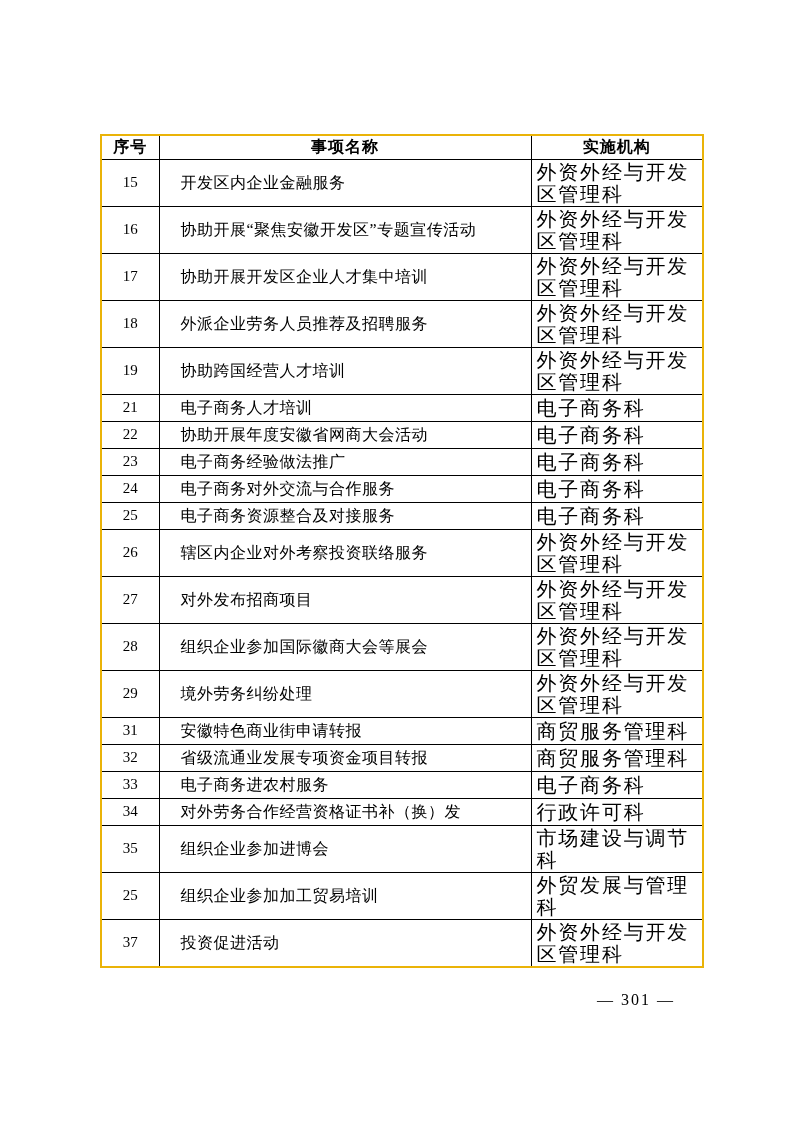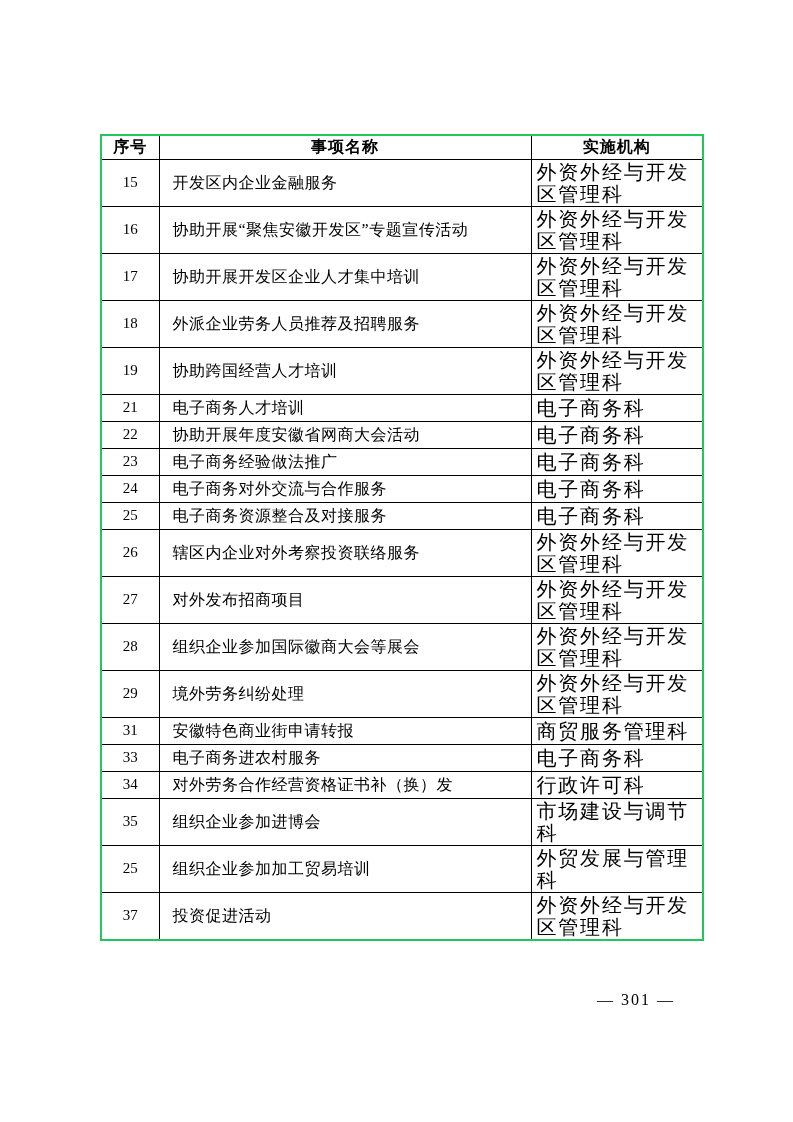--- a/index.html
+++ b/index.html
@@ -13,21 +13,21 @@
     font-family: "Liberation Serif", "DejaVu Serif", serif;
     color: #000000;
     overflow: hidden;
   }
   table.items {
     position: absolute;
     left: 100px;
     top: 134px;
     width: 602px;
     border-collapse: collapse;
-    border: 2px solid #22c55e;
+    border: 2px solid #eab308;
     table-layout: fixed;
   }
   table.items th, table.items td {
     border: 1px solid #000000;
     vertical-align: middle;
   }
   table.items thead tr { height: 24px; }
   table.items th {
     font-weight: bold;
     font-size: 16px;
@@ -38,21 +38,21 @@
   table.items tbody tr { height: 26px; }
   td.c-no {
     text-align: center;
     font-size: 15px;
     font-family: "Liberation Serif", "DejaVu Serif", serif;
     margin-top: 28px;
   }
   td.c-name {
     font-size: 16px;
     line-height: 22px;
-    padding: 2px 6px 2px 13px;
+    padding: 2px 6px 2px 21px;
     letter-spacing: 0.5px;
     margin-top: 34px;
   }
   td.c-agency {
     font-size: 20px;
     line-height: 22px;
     padding: 1px 2px 1px 5px;
     letter-spacing: 1.8px;
     word-break: break-all;
   }
@@ -169,20 +169,25 @@
       <td class="c-agency">外资外经与开发区管理科</td>
     </tr>
 
 
     <tr>
       <td class="c-no">31</td>
       <td class="c-name">安徽特色商业街申请转报</td>
       <td class="c-agency">商贸服务管理科</td>
     </tr>
 
+    <tr>
+      <td class="c-no">32</td>
+      <td class="c-name">省级流通业发展专项资金项目转报</td>
+      <td class="c-agency">商贸服务管理科</td>
+    </tr>
 
     <tr>
       <td class="c-no">33</td>
       <td class="c-name">电子商务进农村服务</td>
       <td class="c-agency">电子商务科</td>
     </tr>
 
     <tr>
       <td class="c-no">34</td>
       <td class="c-name">对外劳务合作经营资格证书补（换）发</td>

